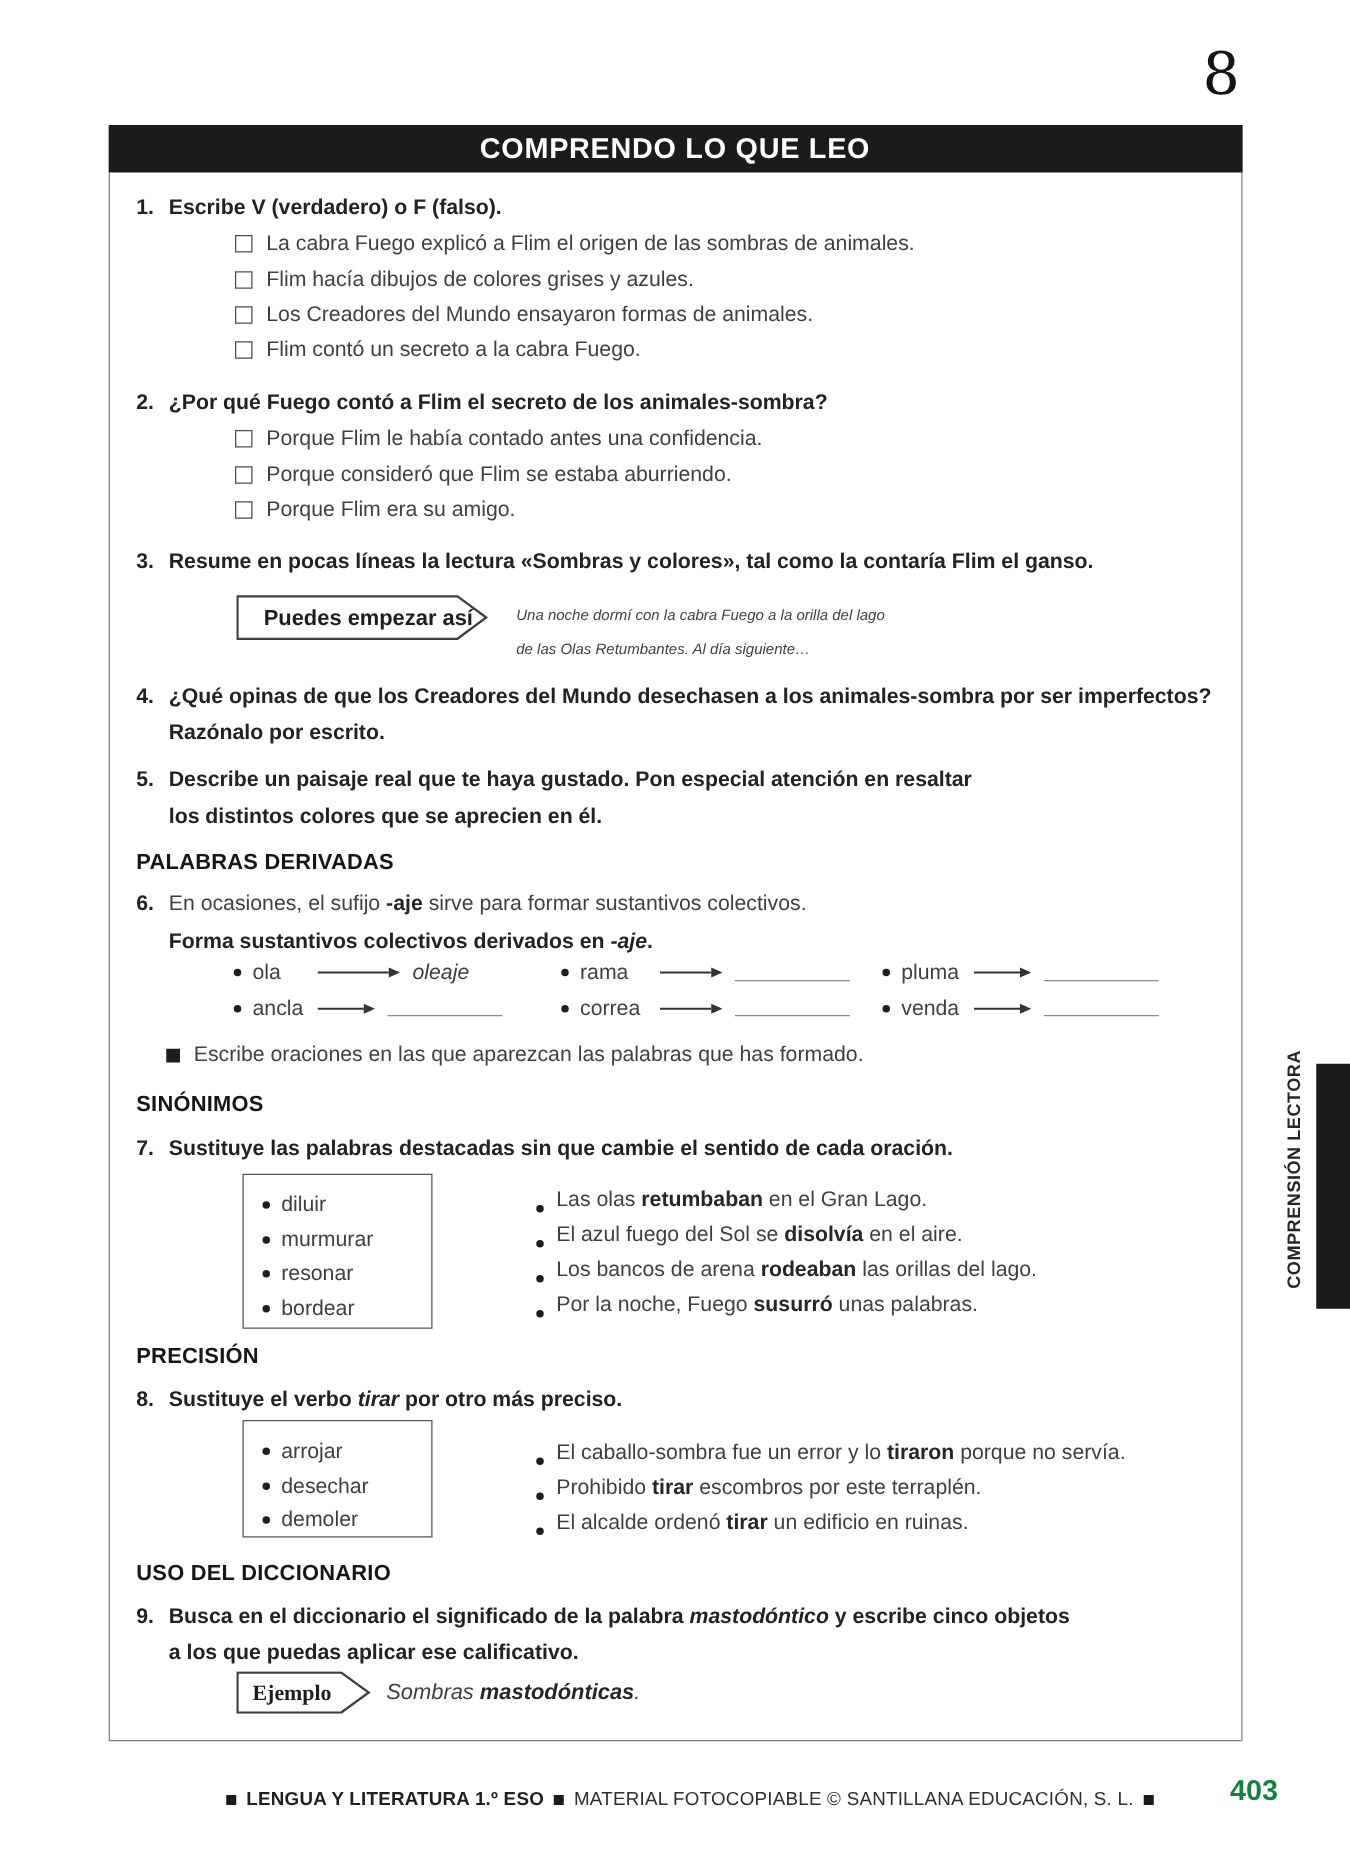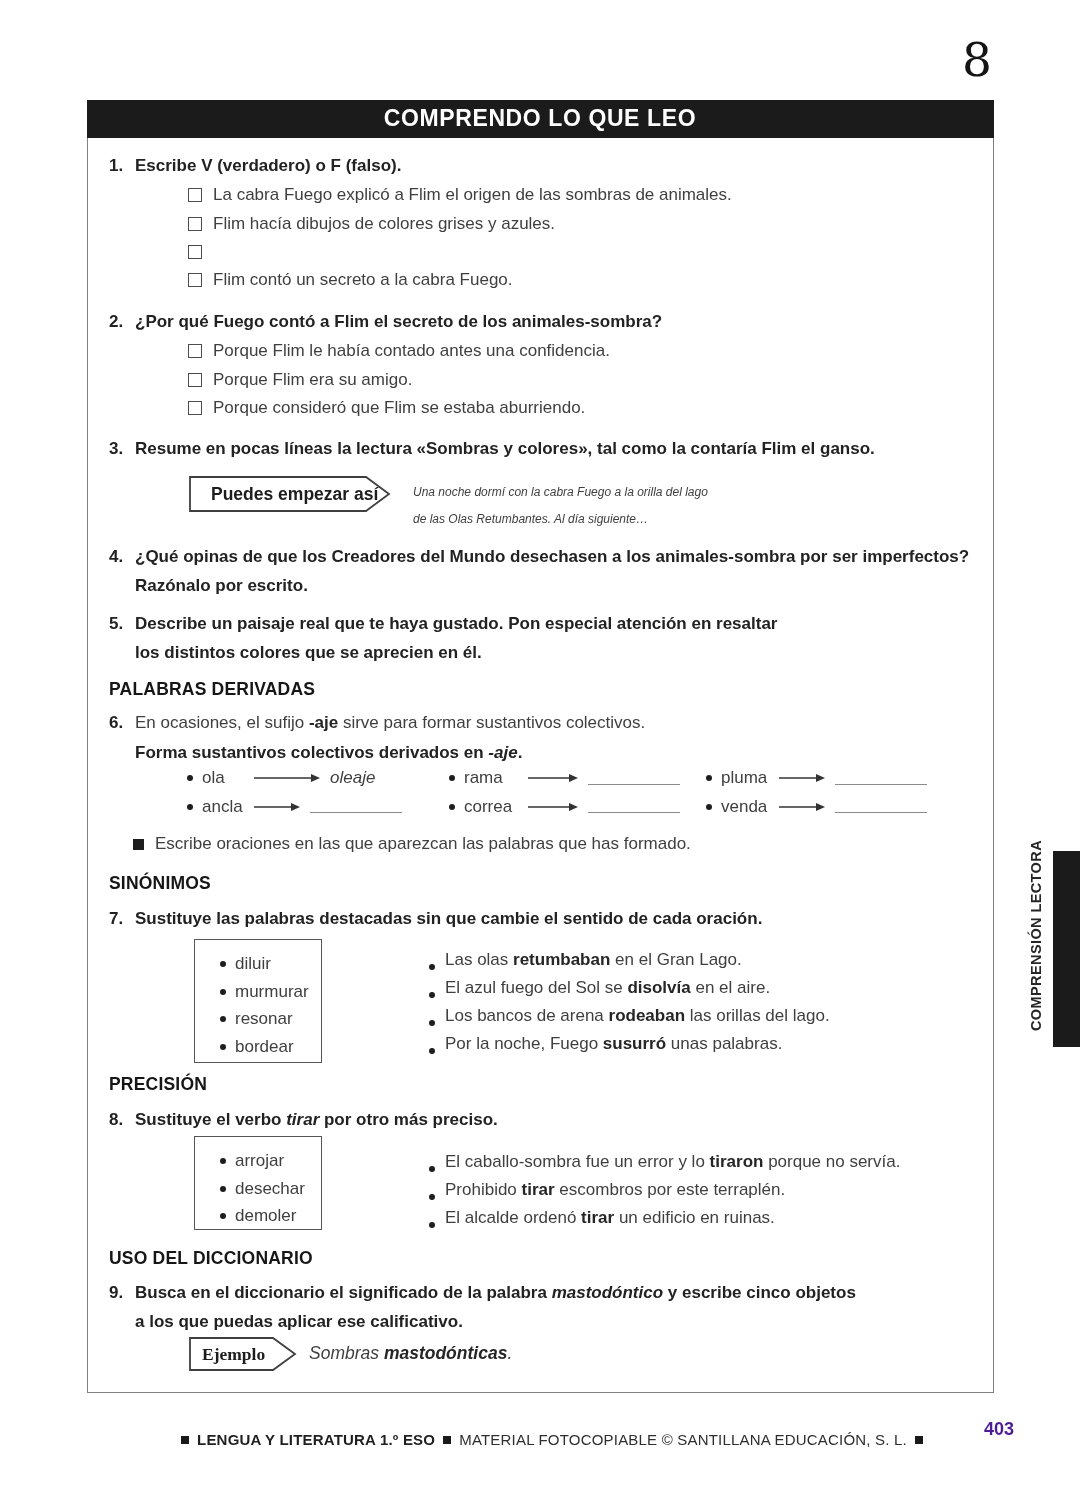--- a/index.html
+++ b/index.html
@@ -60,21 +60,21 @@
   #deriv-col-1 .dword { width:52px; }
   #deriv-col-2 .dword { width:64px; }
   #deriv-col-3 .dword { width:58px; }
   .darrow { margin:0 6px 0 0; flex:none; display:flex; align-items:center; }
   .danswer { font-style:italic; color:#3f3f3f; margin-left:4px; }
   .dblank { width:92px; border-bottom:1.8px solid #8c8c8c; height:13px; margin-left:4px; }
 
   #q6-subtask { left:45px; top:729px; display:flex; align-items:center; height:28px; }
   .sq { width:11px; height:11px; background:#1e1e1e; margin-right:11px; flex:none; }
 
-  .word-box { border:1.2px solid #565656; width:128px; padding:10px 0 0 25px; background:#fff; }
+  .word-box { border:1.2px solid #565656; width:152px; padding:10px 0 0 15px; background:#fff; }
   #q7-box { left:106px; top:838px; height:124px; }
   #q8-box { left:106px; top:1035px; height:94px; }
   .wb-row { display:flex; align-items:center; height:27.7px; color:#3f3f3f; }
 
   .sent-list { left:341px; }
   #q7-sents { top:841px; }
   #q8-sents { top:1043px; }
   .sent-row { display:flex; align-items:flex-end; height:28px; color:#3f3f3f; }
   .sent-row .dot { margin-right:10px; }
 
@@ -86,21 +86,21 @@
   }
   #side-tab { position:absolute; left:1053px; top:851px; width:27px; height:196px; background:#1b1b1b; }
 
   #footer {
     position:absolute; left:0; top:1431px; width:1080px;
     display:flex; justify-content:center; align-items:center; gap:8px; font-size:15px;padding-left:24px;
   }
   .fsq { width:8px; height:8px; background:#1a1a1a; flex:none; }
   .fbold { font-weight:bold; color:#1f1f1f; letter-spacing:0.2px; }
   .freg { color:#2e2e2e; letter-spacing:0.2px; }
-  #page-number { position:absolute; left:984px; top:1419px; font-size:18px; font-weight:bold; color:#4c1d95; }
+  #page-number { position:absolute; left:984px; top:1419px; font-size:23px; font-weight:bold; color:#15803d; }
 </style>
 </head>
 <body>
 
 <div id="unit-number">8</div>
 
 <div id="worksheet">
 
   <div id="title-bar">
     <span>COMPRENDO LO QUE LEO</span>
@@ -114,43 +114,44 @@
     <div class="chk-row">
       <span class="chk"></span>
       <span class="lbl">La cabra Fuego explicó a Flim el origen de las sombras de animales.</span>
     </div>
     <div class="chk-row">
       <span class="chk"></span>
       <span class="lbl">Flim hacía dibujos de colores grises y azules.</span>
     </div>
     <div class="chk-row">
       <span class="chk"></span>
+      <span class="lbl">Los Creadores del Mundo ensayaron formas de animales.</span>
     </div>
     <div class="chk-row">
       <span class="chk"></span>
       <span class="lbl">Flim contó un secreto a la cabra Fuego.</span>
     </div>
   </div>
 
   <div class="abs q qrow" style="top:206px;">
     <span class="qnum">2.</span>
     <span class="qtext">¿Por qué Fuego contó a Flim el secreto de los animales-sombra?</span>
   </div>
   <div class="abs chk-list" style="top:236px;">
     <div class="chk-row">
       <span class="chk"></span>
       <span class="lbl">Porque Flim le había contado antes una confidencia.</span>
     </div>
     <div class="chk-row">
       <span class="chk"></span>
+      <span class="lbl">Porque consideró que Flim se estaba aburriendo.</span>
+    </div>
+    <div class="chk-row">
+      <span class="chk"></span>
       <span class="lbl">Porque Flim era su amigo.</span>
-    </div>
-    <div class="chk-row">
-      <span class="chk"></span>
-      <span class="lbl">Porque consideró que Flim se estaba aburriendo.</span>
     </div>
   </div>
 
   <div class="abs q qrow" style="top:333px;">
     <span class="qnum">3.</span>
     <span class="qtext">Resume en pocas líneas la lectura «Sombras y colores», tal como la contaría Flim el ganso.</span>
   </div>
   <div class="abs pennant" id="hint-pennant">
     <svg width="202" height="36" viewBox="0 0 202 36">
       <polygon points="1,1 177,1 200,18 177,35 1,35" fill="#ffffff" stroke="#3f3f3f" stroke-width="1.8"></polygon>

